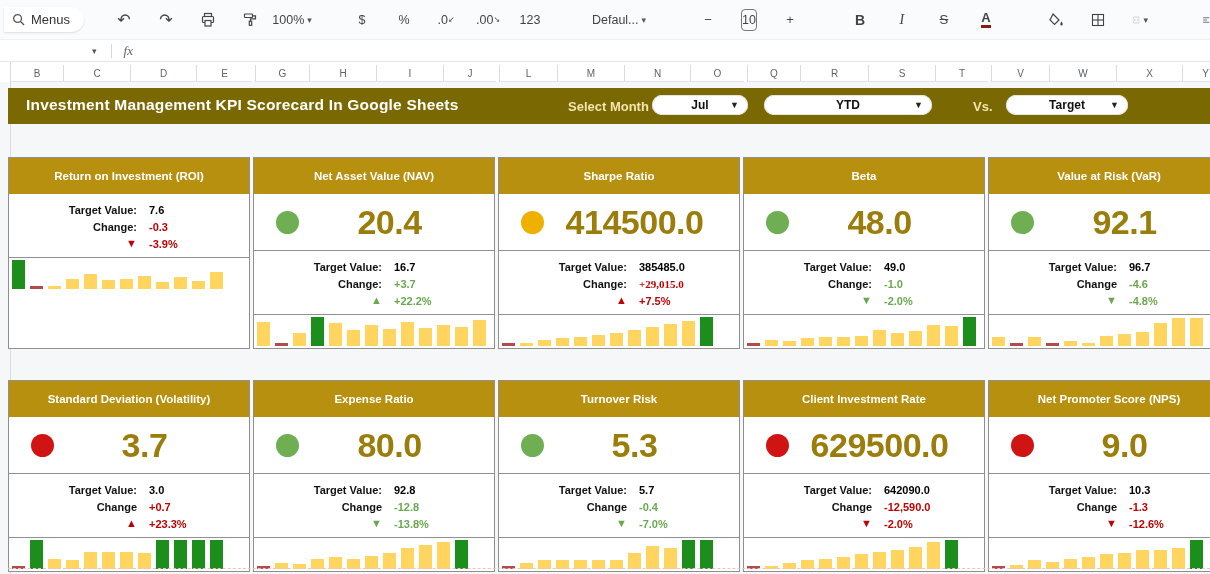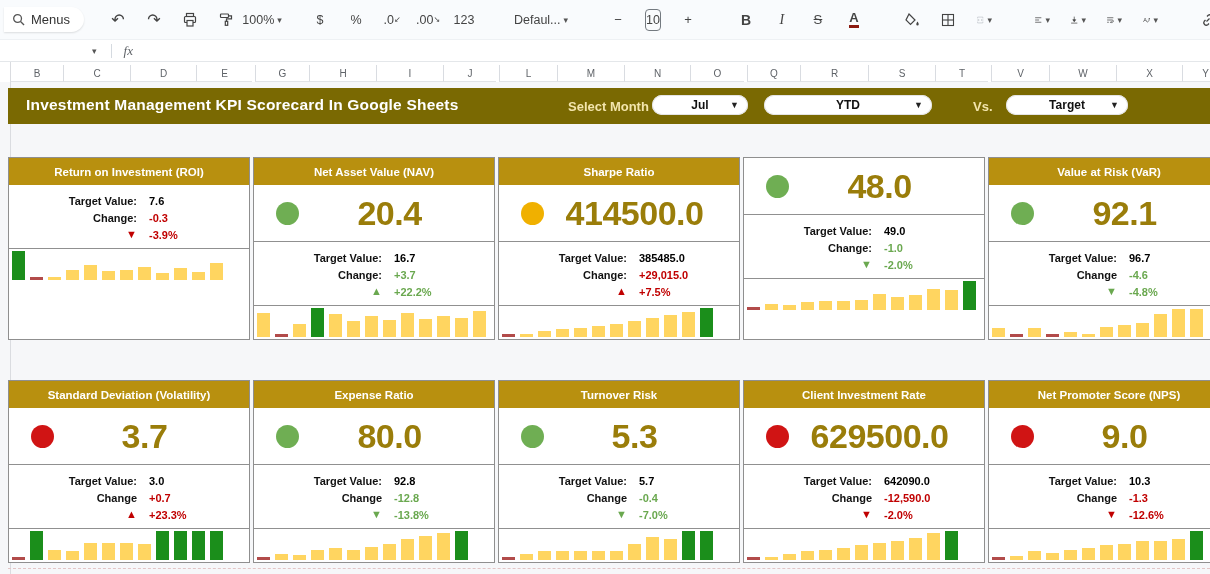--- a/index.html
+++ b/index.html
@@ -1,21 +1,21 @@
 <!DOCTYPE html>
 <html><head>
 <meta charset="utf-8">
 <style>
   * { margin:0; padding:0; box-sizing:border-box; }
   html,body { width:1210px; height:574px; overflow:hidden; }
   body { position:relative; font-family:"Liberation Sans", sans-serif; background:#f6f7f9; }
 
   
   .toolbar { position:absolute; top:0; left:0; width:1210px; height:40px;
-    background:#f9fbfd; display:flex; align-items:center; gap:12px; padding-left:4px;
+    background:#f9fbfd; display:flex; align-items:center; gap:18px; padding-left:4px;
     border-bottom:1px solid #eef1f4; color:#444; font-size:13px; }
   .menus-pill { display:flex; align-items:center; gap:6px; background:#fff;
     border-radius:0 16px 16px 0; padding:5px 14px 5px 8px; box-shadow:0 1px 2px rgba(0,0,0,.12);
     font-size:13px; color:#333; margin-right:10px; }
   .tb-btn { display:flex; align-items:center; justify-content:center; min-width:24px;
     height:26px; padding:0 4px; border-radius:4px; color:#444; cursor:default; }
   .tb-glyph { font-size:16px; line-height:1; }
   .tb-text { font-size:12.5px; }
   .tb-sep { width:1px; height:20px; background:#d5dae0; margin:0 5px; }
   .dd::after { content:"▾"; font-size:9px; margin-left:3px; color:#555; }
@@ -52,21 +52,21 @@
     color:#111; box-shadow:inset 0 0 0 1px #e4e4e4; }
   .pill .pcaret { position:absolute; right:9px; font-size:9px; color:#222; }
   .pill-month { left:644px; width:96px; }
   .pill-period { left:756px; width:168px; }
   .pill-compare { left:998px; width:122px; }
 
   
   .cards-row { position:absolute; left:8px; display:flex; gap:3px; }
   .row-1 { top:157px; } .row-2 { top:380px; }
   .card { width:242px; flex:none; background:#fff; border:1px solid #8f8f8f; }
-  .card-title { height:27px; background:#b8900f; color:#fff; font-weight:bold; font-size:11.5px;
+  .card-title { height:36px; background:#b8900f; color:#fff; font-weight:bold; font-size:11.5px;
     display:flex; align-items:center; justify-content:center; }
   .card-value-row { height:57px; display:flex; align-items:center; border-bottom:1px solid #909090; }
   .status-dot { width:23px; height:23px; border-radius:50%; margin-left:22px; flex:none; }
   .card-value { flex:1; text-align:center; font-size:34px; font-weight:bold; color:#9a7d0a;
     padding-right:14px; letter-spacing:-.5px; }
   .card-stats { height:64px; border-bottom:1px solid #909090; padding-top:7px; font-size:11px; }
   .stat-line { display:flex; height:17px; align-items:center; }
   .stat-label { width:128px; text-align:right; font-weight:bold; color:#111; }
   .stat-val { margin-left:12px; font-weight:bold; }
   .tri { width:128px; text-align:right; font-size:11px; line-height:1; }
@@ -366,21 +366,21 @@
       <span class="status-dot" style="background: rgb(240, 176, 0);"></span>
       <span class="card-value">414500.0</span>
     </div>
     <div class="card-stats">
       <div class="stat-line">
           <span class="stat-label">Target Value:</span>
           <span class="stat-val t">385485.0</span>
         </div>
       <div class="stat-line">
           <span class="stat-label">Change:</span>
-          <span class="stat-val ch" style="color: rgb(192, 0, 0);">+29,015.0</span>
+          <span class="stat-val ch" style="color: rgb(192, 0, 0); font-family: Liberation Serif, serif;">+29,015.0</span>
         </div>
       <div class="stat-line">
           <span class="tri" style="color: rgb(192, 0, 0);">▲</span>
           <span class="stat-val pc" style="color: rgb(192, 0, 0);">+7.5%</span>
         </div>
     </div>
     <div class="card-spark">
         <div class="bar" style="height: 3px; background: rgb(178, 75, 74);"></div>
         <div class="bar" style="height: 3px; background: rgb(255, 213, 96);"></div>
         <div class="bar" style="height: 6px; background: rgb(255, 213, 96);"></div>
@@ -390,20 +390,21 @@
         <div class="bar" style="height: 13px; background: rgb(255, 213, 96);"></div>
         <div class="bar" style="height: 16px; background: rgb(255, 213, 96);"></div>
         <div class="bar" style="height: 19px; background: rgb(255, 213, 96);"></div>
         <div class="bar" style="height: 22px; background: rgb(255, 213, 96);"></div>
         <div class="bar" style="height: 25px; background: rgb(255, 213, 96);"></div>
         <div class="bar" style="height: 29px; background: rgb(27, 142, 27);"></div>
       </div>
   </div>
 
   <div class="card">
+    <div class="card-title">Beta</div>
     <div class="card-value-row">
       <span class="status-dot" style="background: rgb(111, 174, 83);"></span>
       <span class="card-value">48.0</span>
     </div>
     <div class="card-stats">
       <div class="stat-line">
           <span class="stat-label">Target Value:</span>
           <span class="stat-val t">49.0</span>
         </div>
       <div class="stat-line">

